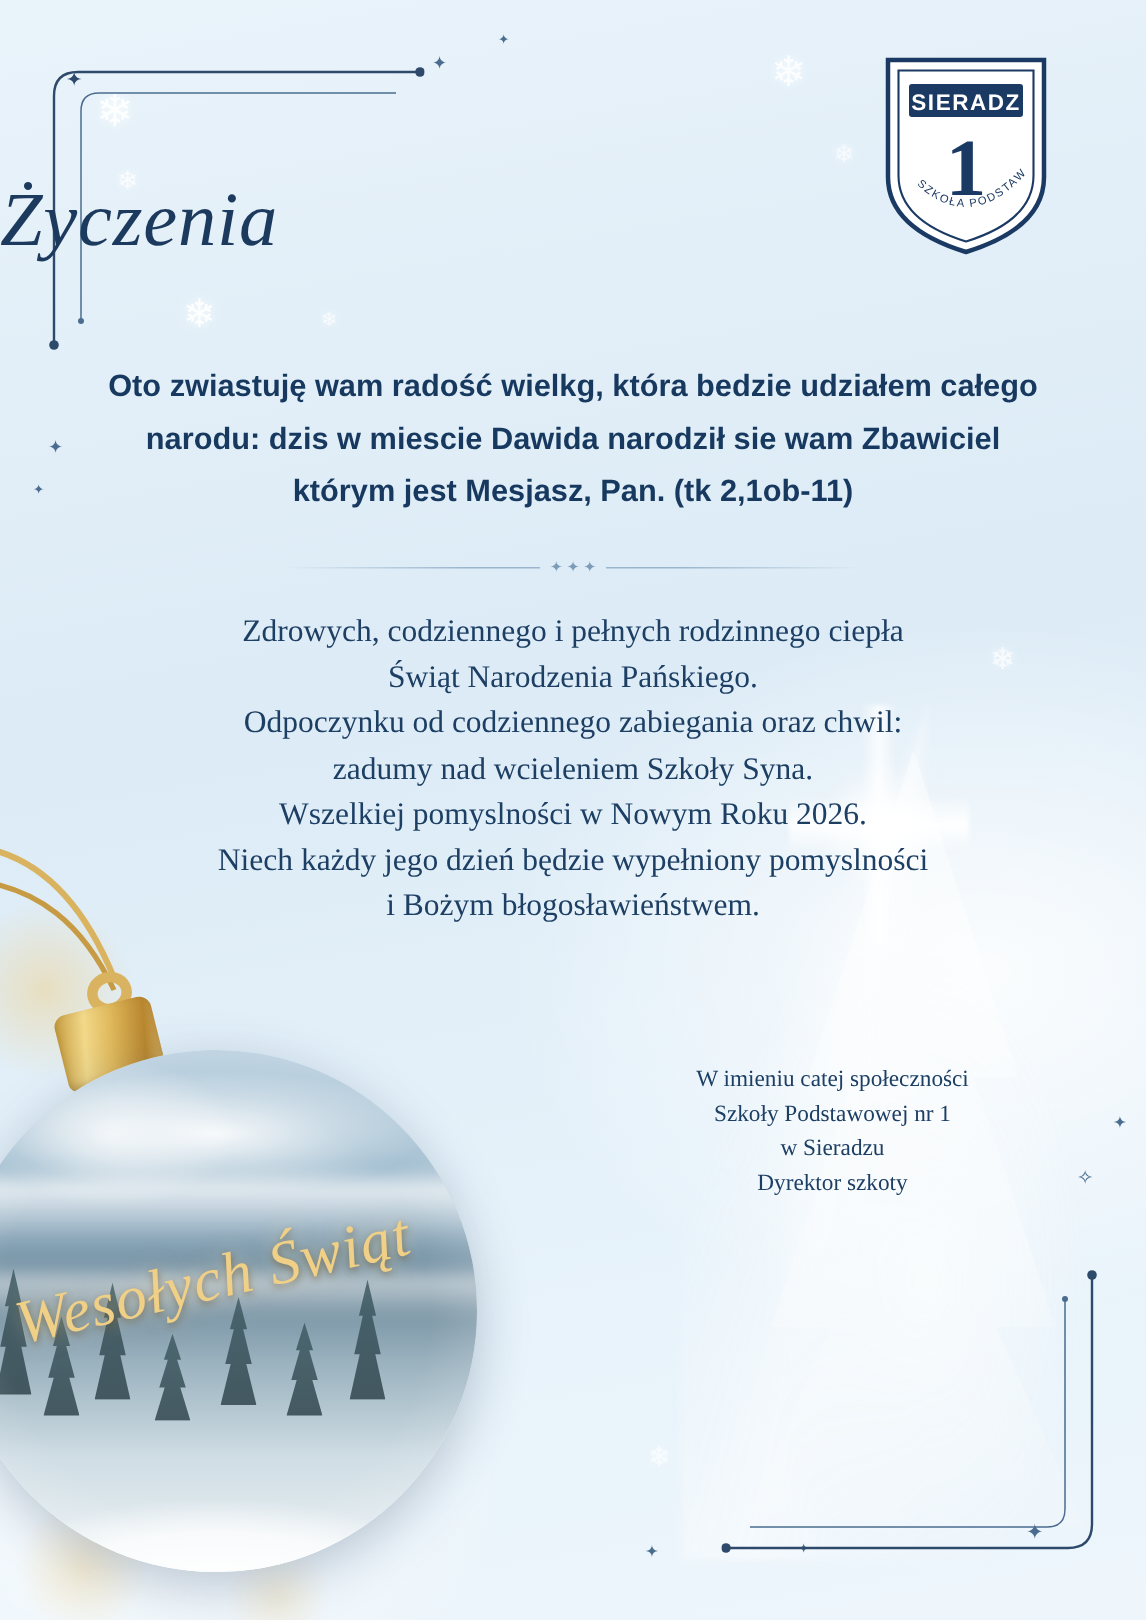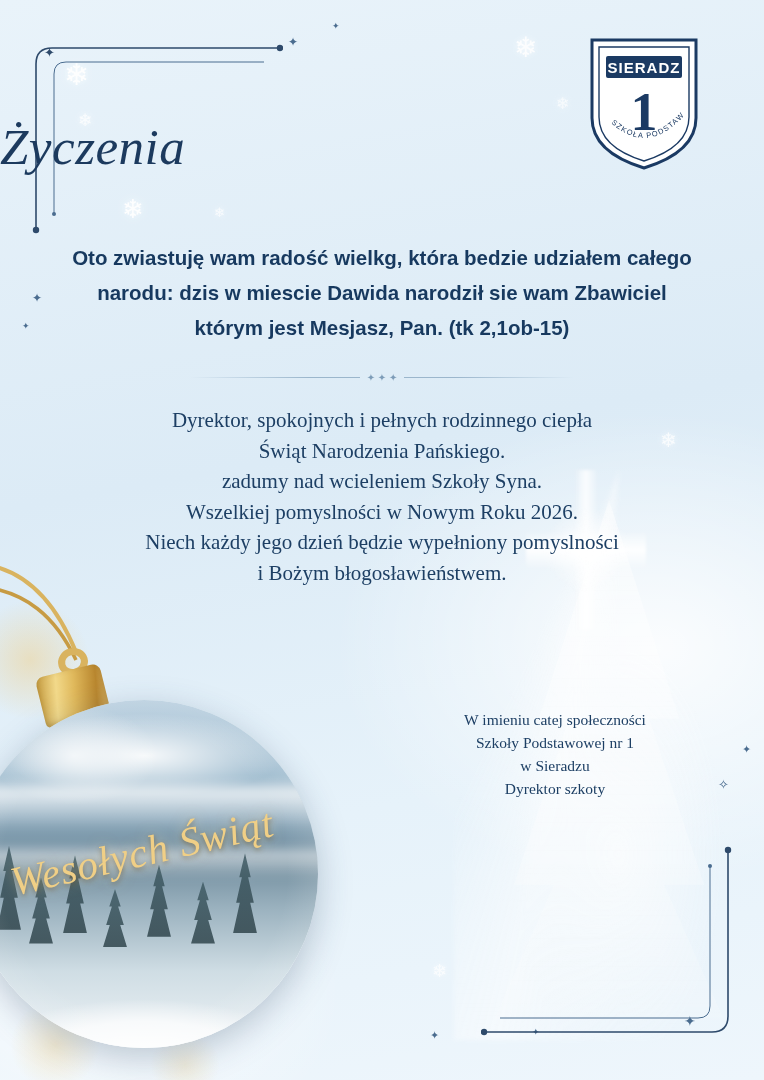--- a/index.html
+++ b/index.html
@@ -249,31 +249,32 @@
     <text x="58" y="96" text-anchor="middle" font-family="Liberation Serif, serif" font-size="54" font-weight="bold" fill="#1b3a63">1</text>
     <path id="arcpath" d="M20 84 Q58 124 96 84" fill="none"></path>
     <text font-family="Liberation Sans, sans-serif" font-size="7.5" fill="#1b3a63" letter-spacing="1.2">
       <textPath href="#arcpath" startOffset="8%">SZKOŁA PODSTAWOWA</textPath>
     </text>
   </svg>
 </div>
 
 <div class="title">Życzenia</div>
 
-<div class="verse">Oto zwiastuję wam radość wielkg, która bedzie udziałem całego narodu: dzis w miescie Dawida narodził sie wam Zbawiciel którym jest Mesjasz, Pan. (tk 2,1ob-15)</div>
+<div class="verse">Oto zwiastuję wam radość wielkg, która bedzie udziałem całego narodu: dzis w miescie Dawida narodził sie wam Zbawiciel którym jest Mesjasz, Pan. (tk 2,1ob-11)</div>
 
 <div class="divider">
   <span class="ln"></span>
   <span class="dm">✦ ✦ ✦</span>
   <span class="ln r"></span>
 </div>
 
 <div class="wishes">
-  <div>Dyrektor, spokojnych i pełnych rodzinnego ciepła</div>
+  <div>Zdrowych, codziennego i pełnych rodzinnego ciepła</div>
   <div>Świąt Narodzenia Pańskiego.</div>
+  <div>Odpoczynku od codziennego zabiegania oraz chwil:</div>
   <div>zadumy nad wcieleniem Szkoły Syna.</div>
   <div>Wszelkiej pomyslności w Nowym Roku 2026.</div>
   <div>Niech każdy jego dzień będzie wypełniony pomyslności</div>
   <div>i Bożym błogosławieństwem.</div>
 </div>
 
 <div class="signature">
   <div>W imieniu catej społeczności</div>
   <div>Szkoły Podstawowej nr 1</div>
   <div>w Sieradzu</div>

